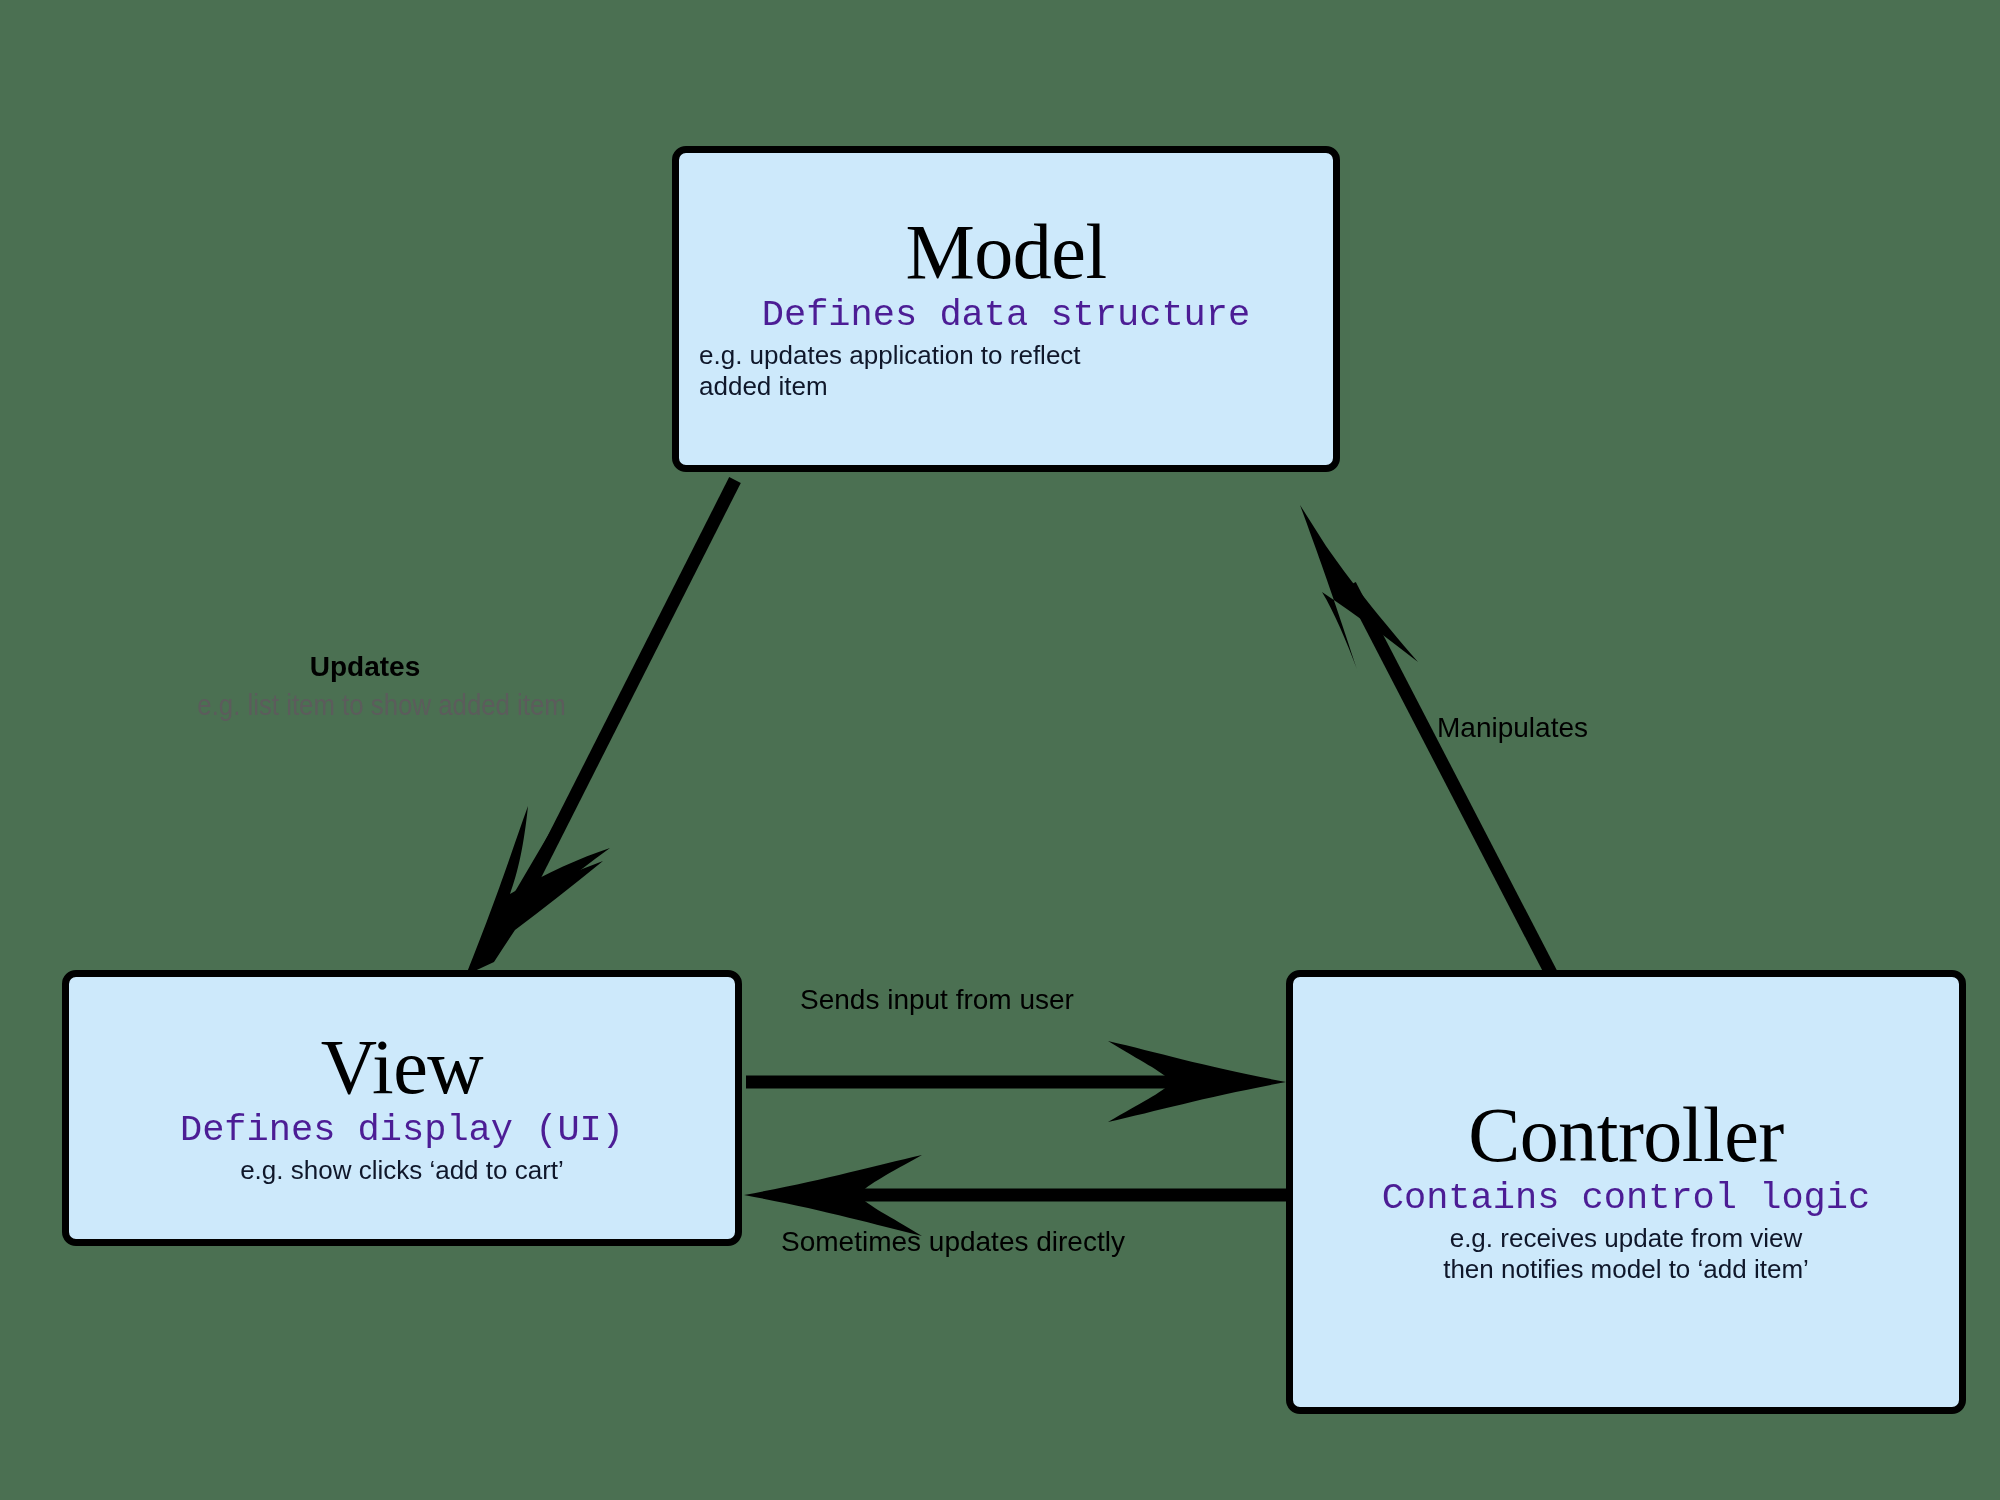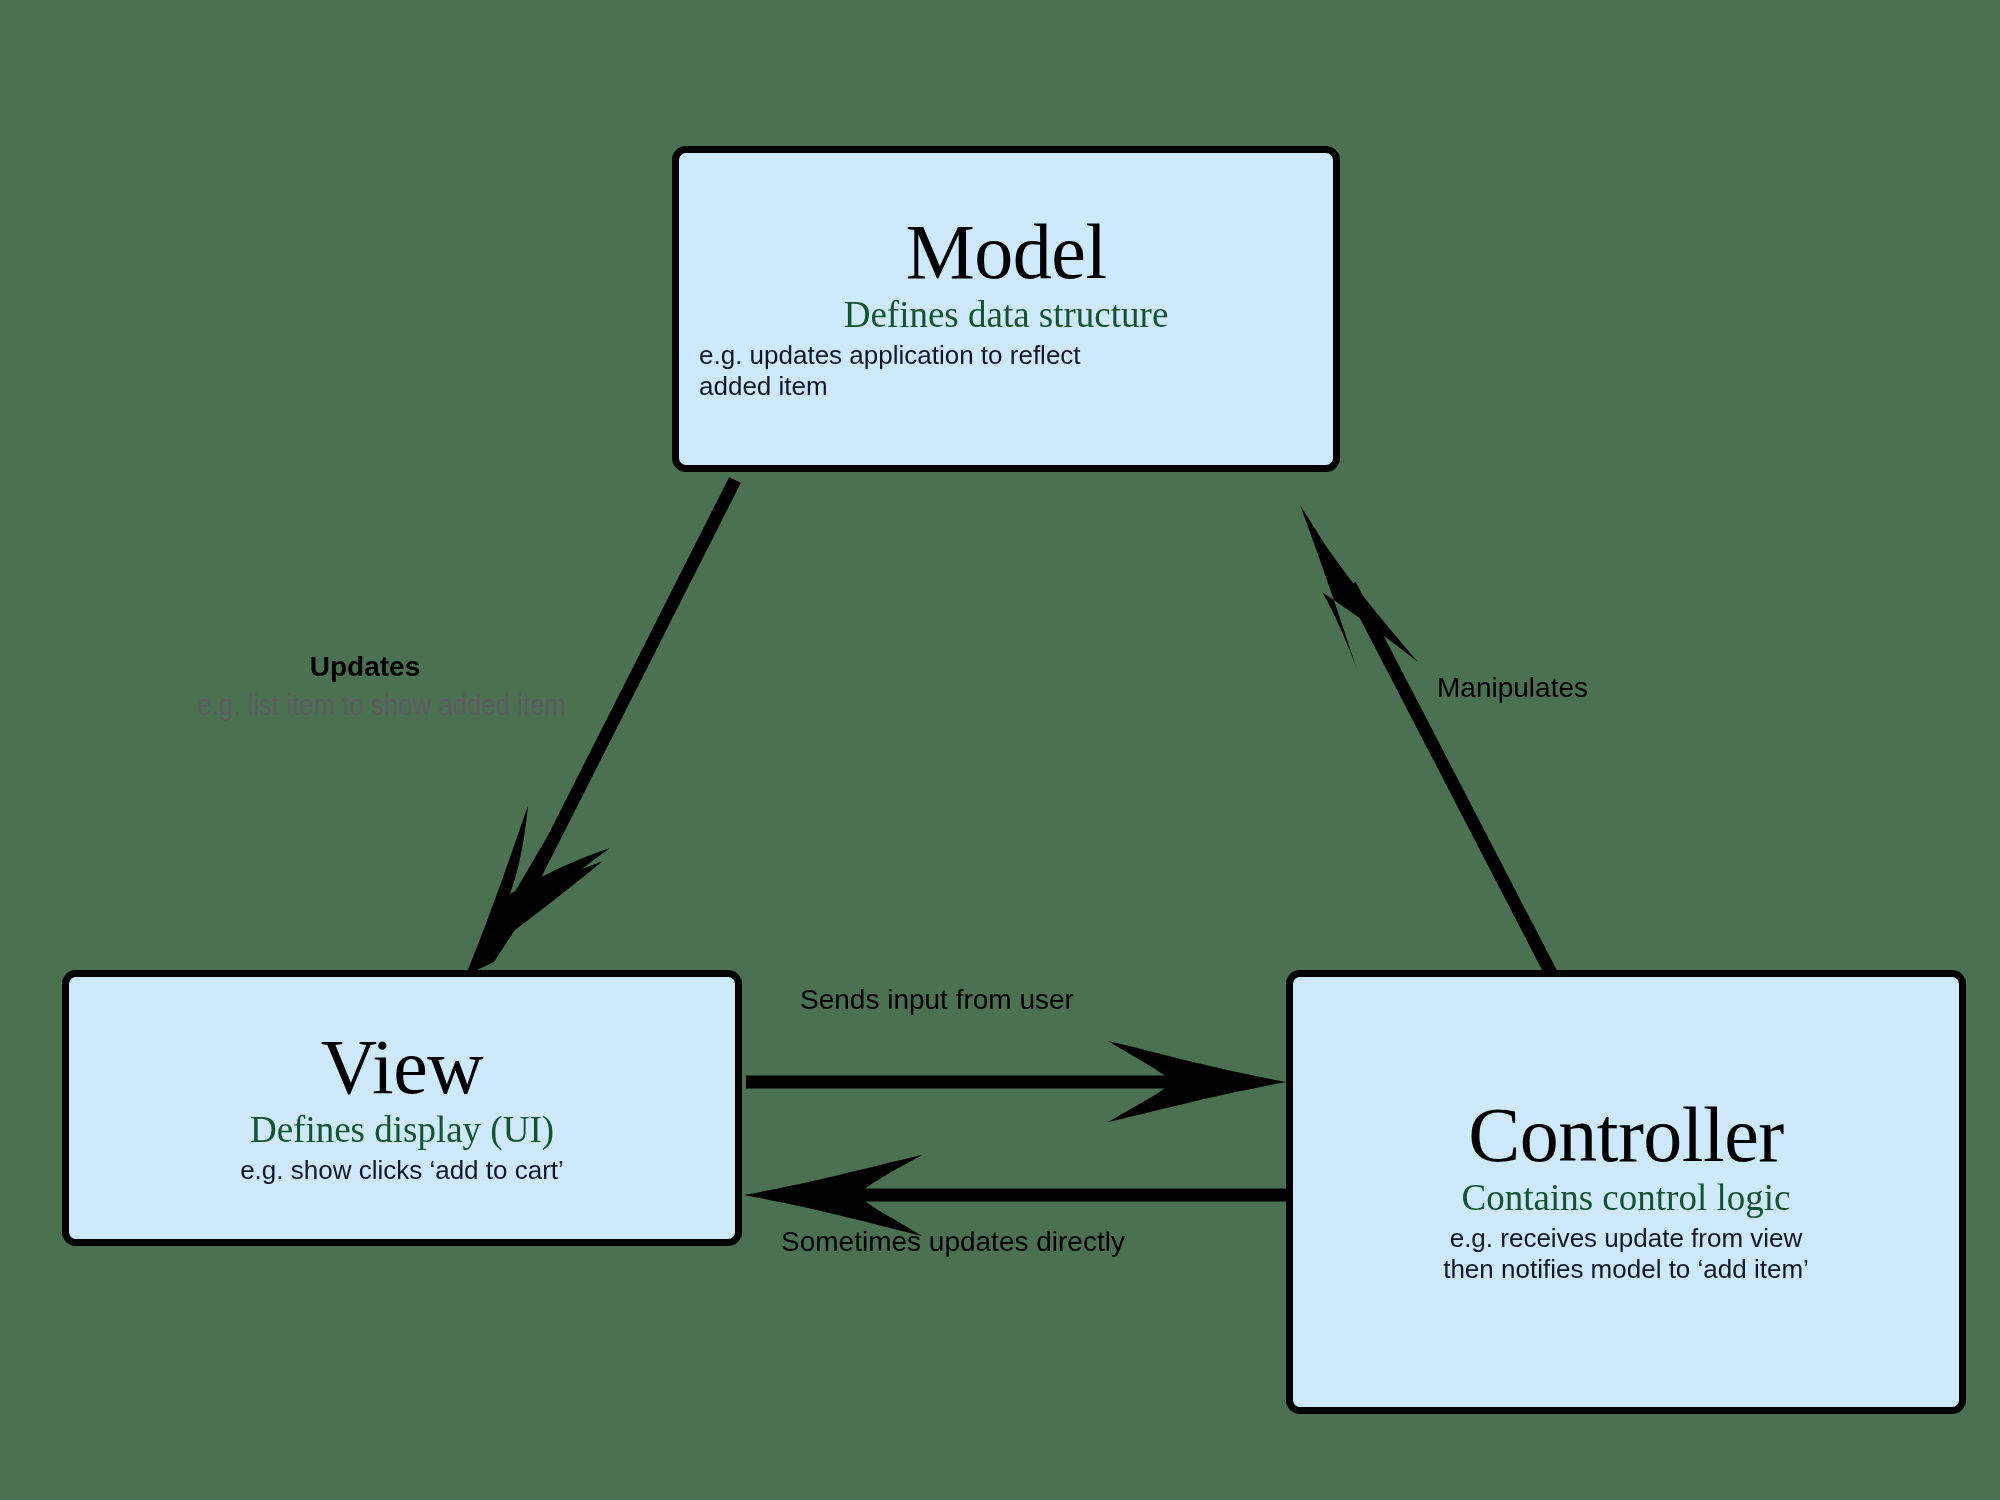--- a/index.html
+++ b/index.html
@@ -41,24 +41,24 @@
   }
   .node-title {
     font-family: "Liberation Serif", serif;
     font-size: 78px;
     line-height: 0.95;
     color: #000000;
     letter-spacing: -0.5px;
     margin-bottom: 2px;
   }
   .node-sub {
-    font-family: Liberation Serif, serif;
+    font-family: Liberation Mono, monospace;
     font-size: 37px;
     line-height: 1.1;
-    color: #14532d;
+    color: #4c1d95;
     margin-top: 4px;
   }
   .node-eg {
     font-family: "Liberation Sans", sans-serif;
     font-size: 26px;
     line-height: 1.22;
     color: #0f172a;
     margin-top: 4px;
     white-space: pre-line;
   }
@@ -118,20 +118,21 @@
     width: 390px;
     text-align: center;
   }
   #label-manipulates {
     left: 1437px;
     top: 673px;
     font-size: 40px;
   }
   #label-manipulates .lab-main {
     font-weight: normal;
+    margin-top: 40px;
   }
   #label-sends {
     left: 800px;
     top: 985px;
     font-size: 40px;
   }
   #label-sends .lab-main {
     font-weight: normal;
   }
   #label-sometimes {

